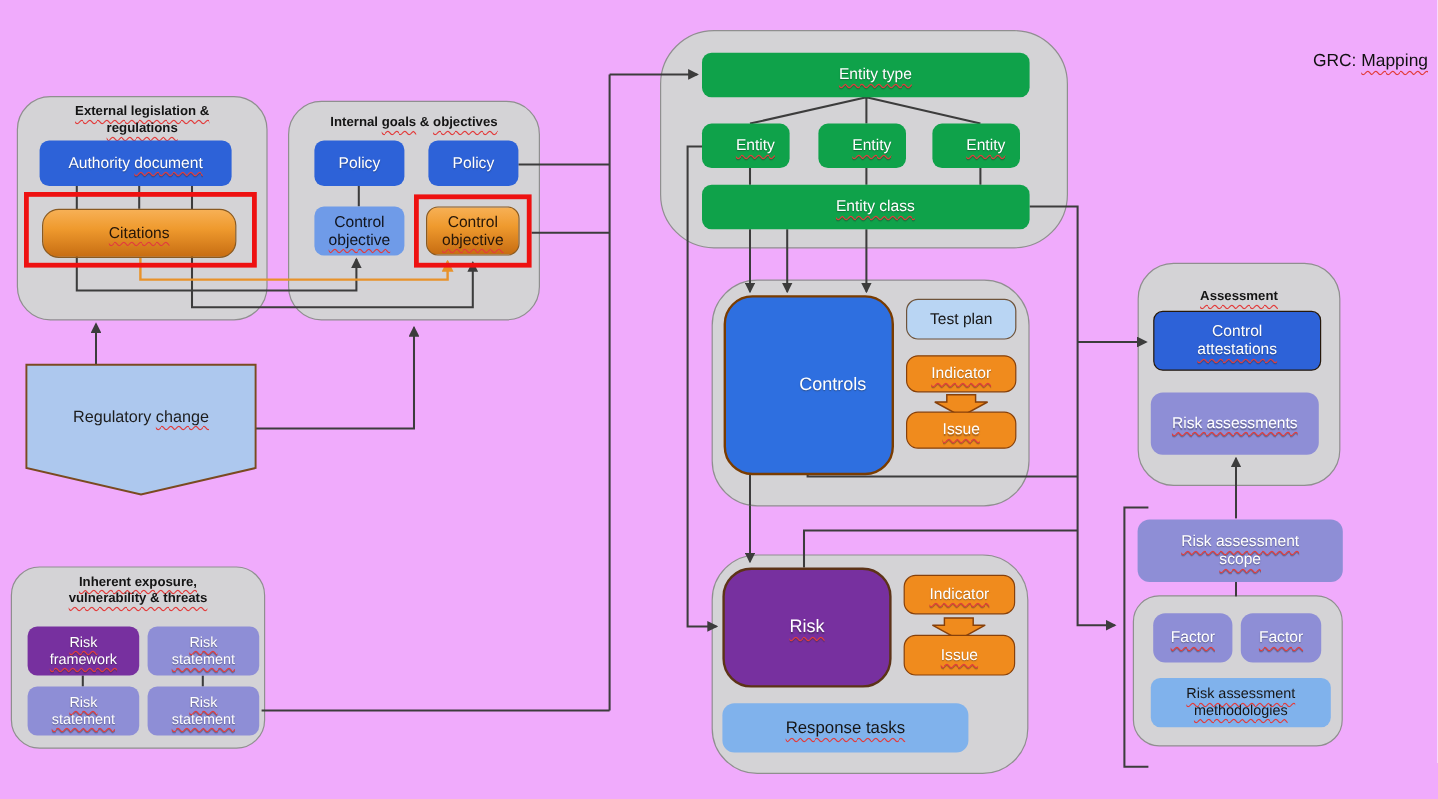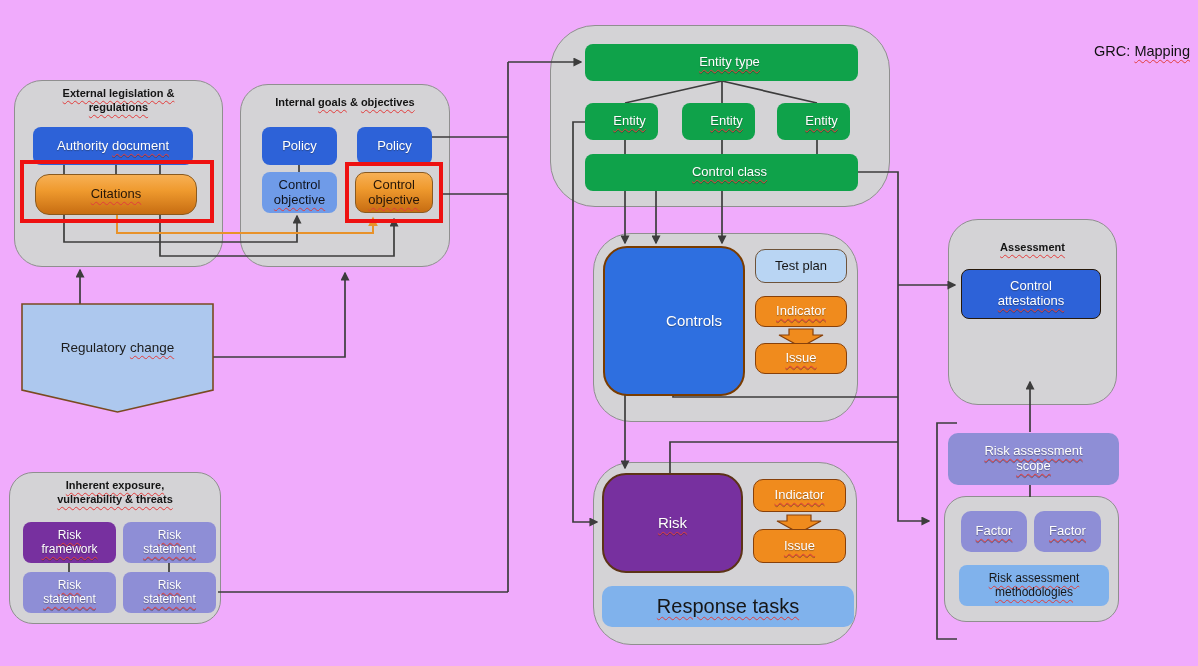--- a/index.html
+++ b/index.html
@@ -3,21 +3,21 @@
 <meta charset="utf-8">
 <style>
   html,body{margin:0;padding:0;background:#fff;}
   .scene{position:relative;width:1198px;height:666px;background:#f0abfc;overflow:hidden;
          font-family:"Liberation Sans", sans-serif;}
   .grp{position:absolute;background:#d4d3d6;border:1.5px solid #8f8f8f;border-radius:28px;z-index:1;box-sizing:border-box;}
   .gtitle{position:absolute;left:0;right:0;text-align:center;font-weight:bold;font-size:11px;color:#141414;line-height:1.3;z-index:2;}
   .box{position:absolute;z-index:3;display:flex;flex-direction:column;align-items:center;justify-content:center;
        text-align:center;border-radius:8px;font-size:13px;color:#fff;line-height:1.15;box-sizing:border-box;
        text-shadow:0 1px 1px rgba(40,40,40,.45);}
-  .blue{background:#2d62d8;margin-top:10px;}
+  .blue{background:#2d62d8;}
   .green{background:#0fa24a;padding-left:16px;}
   .lav{background:#8e8ed6;border-radius:10px;}
   .corn{background:#80b2ec;color:#161616;text-shadow:none;border-radius:10px;}
   .lightblue{background:#b9d5f3;color:#161616;text-shadow:none;border:1.5px solid #6e533a;border-radius:10px;text-align:center;}
   .orangeflat{background:#f08b1d;border:1.5px solid #87400a;border-radius:10px;}
   .orangegrad{background:linear-gradient(180deg,#f7b055 0%,#ef9a2e 40%,#c76d12 100%);
               color:#261608;text-shadow:none;border:1px solid #8a5a20;border-radius:14px;}
   .cblue{background:#6f9be8;color:#10131c;text-shadow:none;}
   .purple{background:#77309f;}
   .controlsbox{background:#2e6fe0;border:2px solid #7a3c00;border-radius:24px;font-size:15px;}
@@ -132,21 +132,21 @@
   <div class="box green" style="left:585px;top:103px;width:73px;height:37px;">
     <span class="wavy">Entity</span>
   </div>
   <div class="box green" style="left:682px;top:103px;width:73px;height:37px;">
     <span class="wavy">Entity</span>
   </div>
   <div class="box green" style="left:777px;top:103px;width:73px;height:37px;">
     <span class="wavy">Entity</span>
   </div>
   <div class="box green" style="left:585px;top:154px;width:273px;height:37px;">
-    <span class="wavy">Control class</span>
+    <span class="wavy">Entity class</span>
   </div>
 
   <div class="box controlsbox" style="left:603px;top:246px;width:142px;height:150px;padding-left:40px;">
     <span>Controls</span>
   </div>
   <div class="box lightblue" style="left:755px;top:249px;width:92px;height:34px;">
     <span>Test plan</span>
   </div>
   <div class="box orangeflat" style="left:755px;top:296px;width:92px;height:31px;">
     <span class="wavy">Indicator</span>
@@ -157,31 +157,34 @@
 
   <div class="box riskbox" style="left:602px;top:473px;width:141px;height:100px;">
     <span class="wavy">Risk</span>
   </div>
   <div class="box orangeflat" style="left:753px;top:479px;width:93px;height:33px;">
     <span class="wavy">Indicator</span>
   </div>
   <div class="box orangeflat" style="left:753px;top:529px;width:93px;height:34px;">
     <span class="wavy">Issue</span>
   </div>
-  <div class="box corn" style="left:602px;top:586px;width:252px;height:41px;font-size:20px;">
+  <div class="box corn" style="left:602px;top:586px;width:205px;height:41px;font-size:14px;">
     <span class="wavy">Response tasks</span>
   </div>
 
   <div class="gtitle" style="left:948px;top:240px;width:169px;">
     <span class="wavy">Assessment</span>
   </div>
   <div class="box blue attest" style="left:961px;top:259px;width:140px;height:50px;">
     <span>Control</span>
     <span class="wavy">attestations</span>
   </div>
+  <div class="box lav" style="left:959px;top:327px;width:140px;height:52px;">
+    <span class="wavy">Risk assessments</span>
+  </div>
 
   <div class="box lav" style="left:948px;top:433px;width:171px;height:52px;">
     <span class="wavy">Risk assessment</span>
     <span class="wavy">scope</span>
   </div>
   <div class="box lav" style="left:961px;top:511px;width:66px;height:41px;">
     <span class="wavy">Factor</span>
   </div>
   <div class="box lav" style="left:1034px;top:511px;width:67px;height:41px;">
     <span class="wavy">Factor</span>

